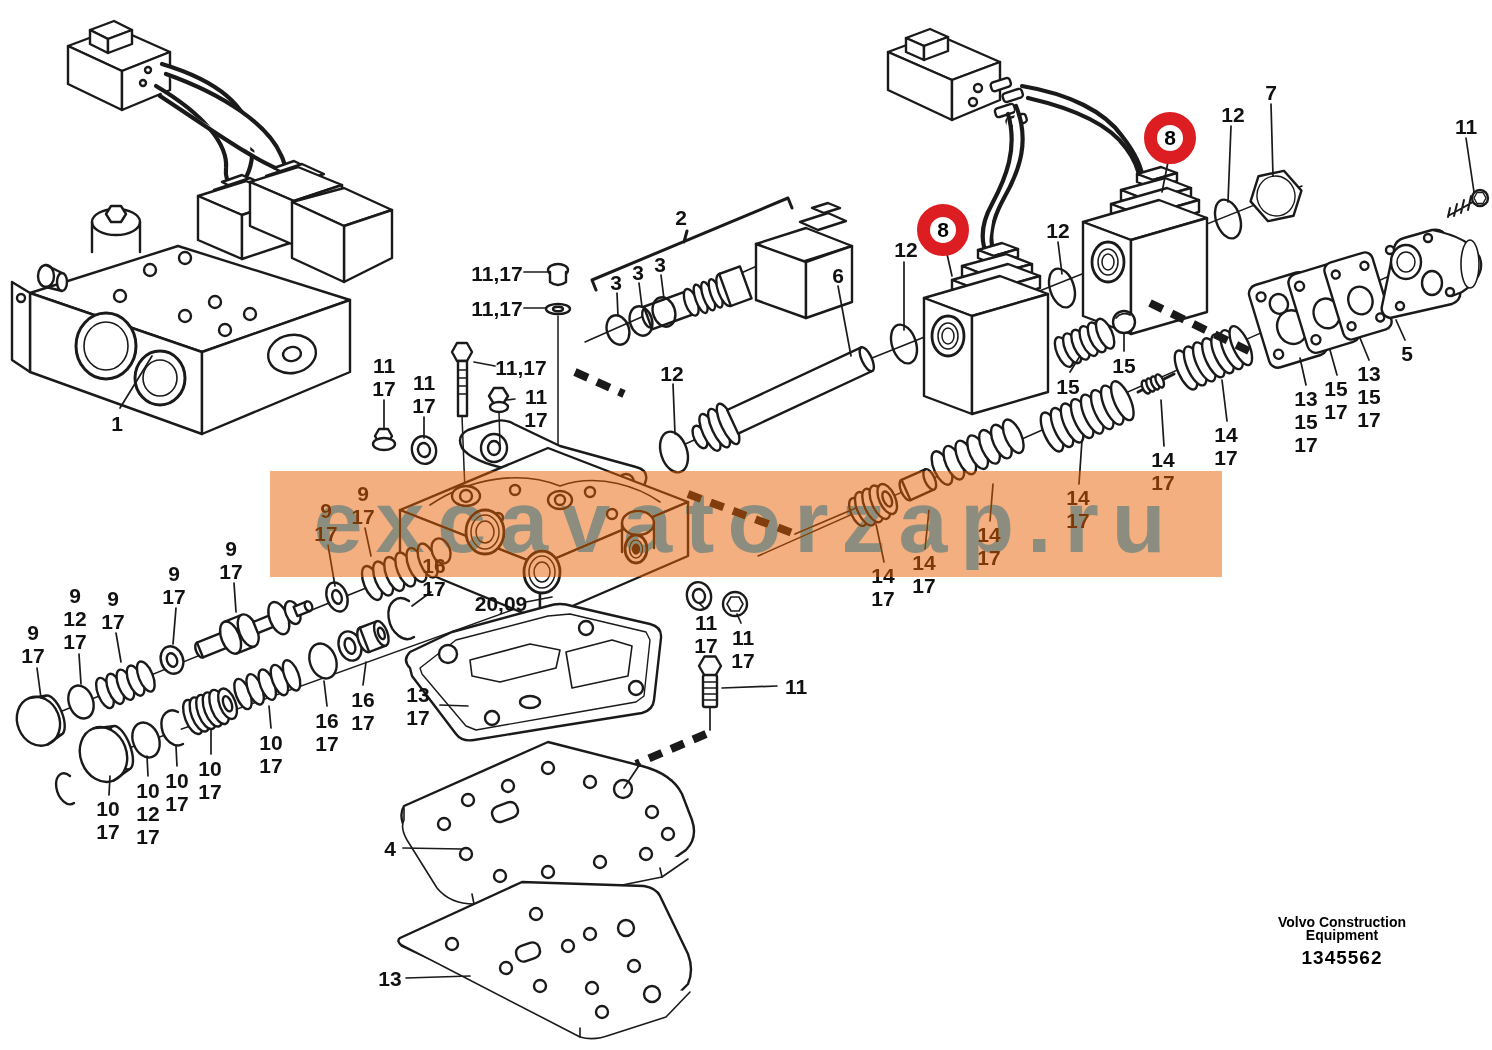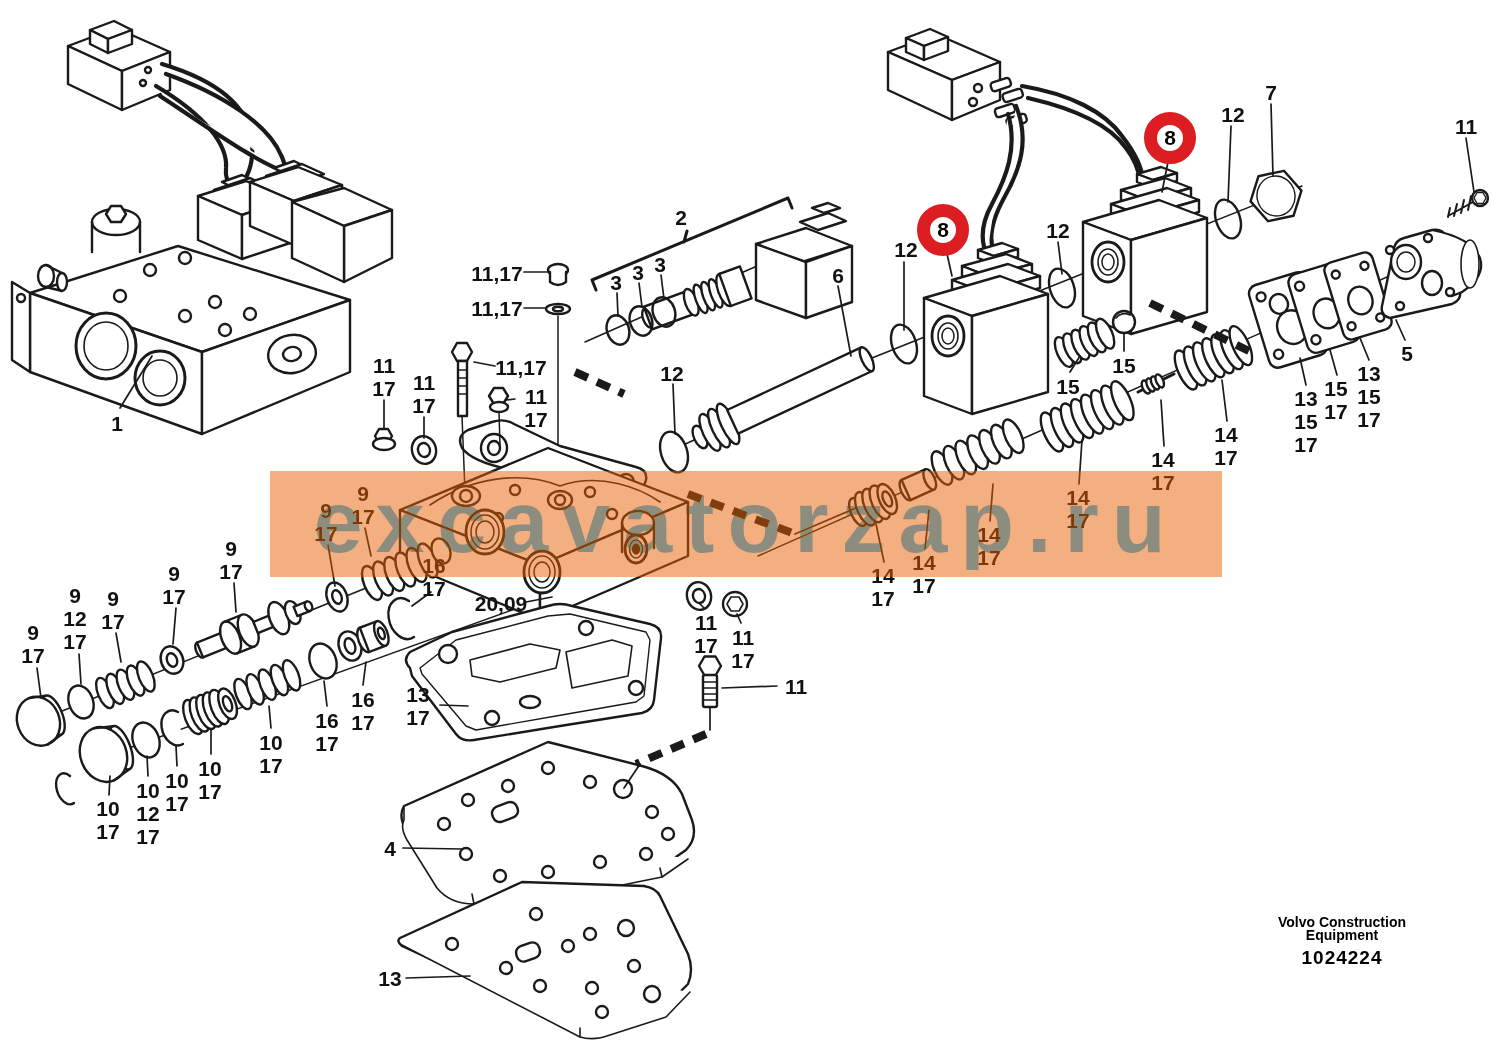--- a/index.html
+++ b/index.html
@@ -815,18 +815,18 @@
         <div>20,09</div>
       </div>
     </div>
 
 <div id="wm-band"></div>
 <div id="wm-text">excavatorzap.ru</div>
 
 <div id="footer">
   <div class="brand">Volvo Construction</div>
   <div class="brand">Equipment</div>
-  <div class="pn">1024224</div>
+  <div class="pn">1345562</div>
 </div>
 
 <div class="badge" style="left: 1144px; top: 112px;">8</div>
     <div class="badge" style="left: 917px; top: 204px;">8</div>
   </div>
 
 </body></html>

